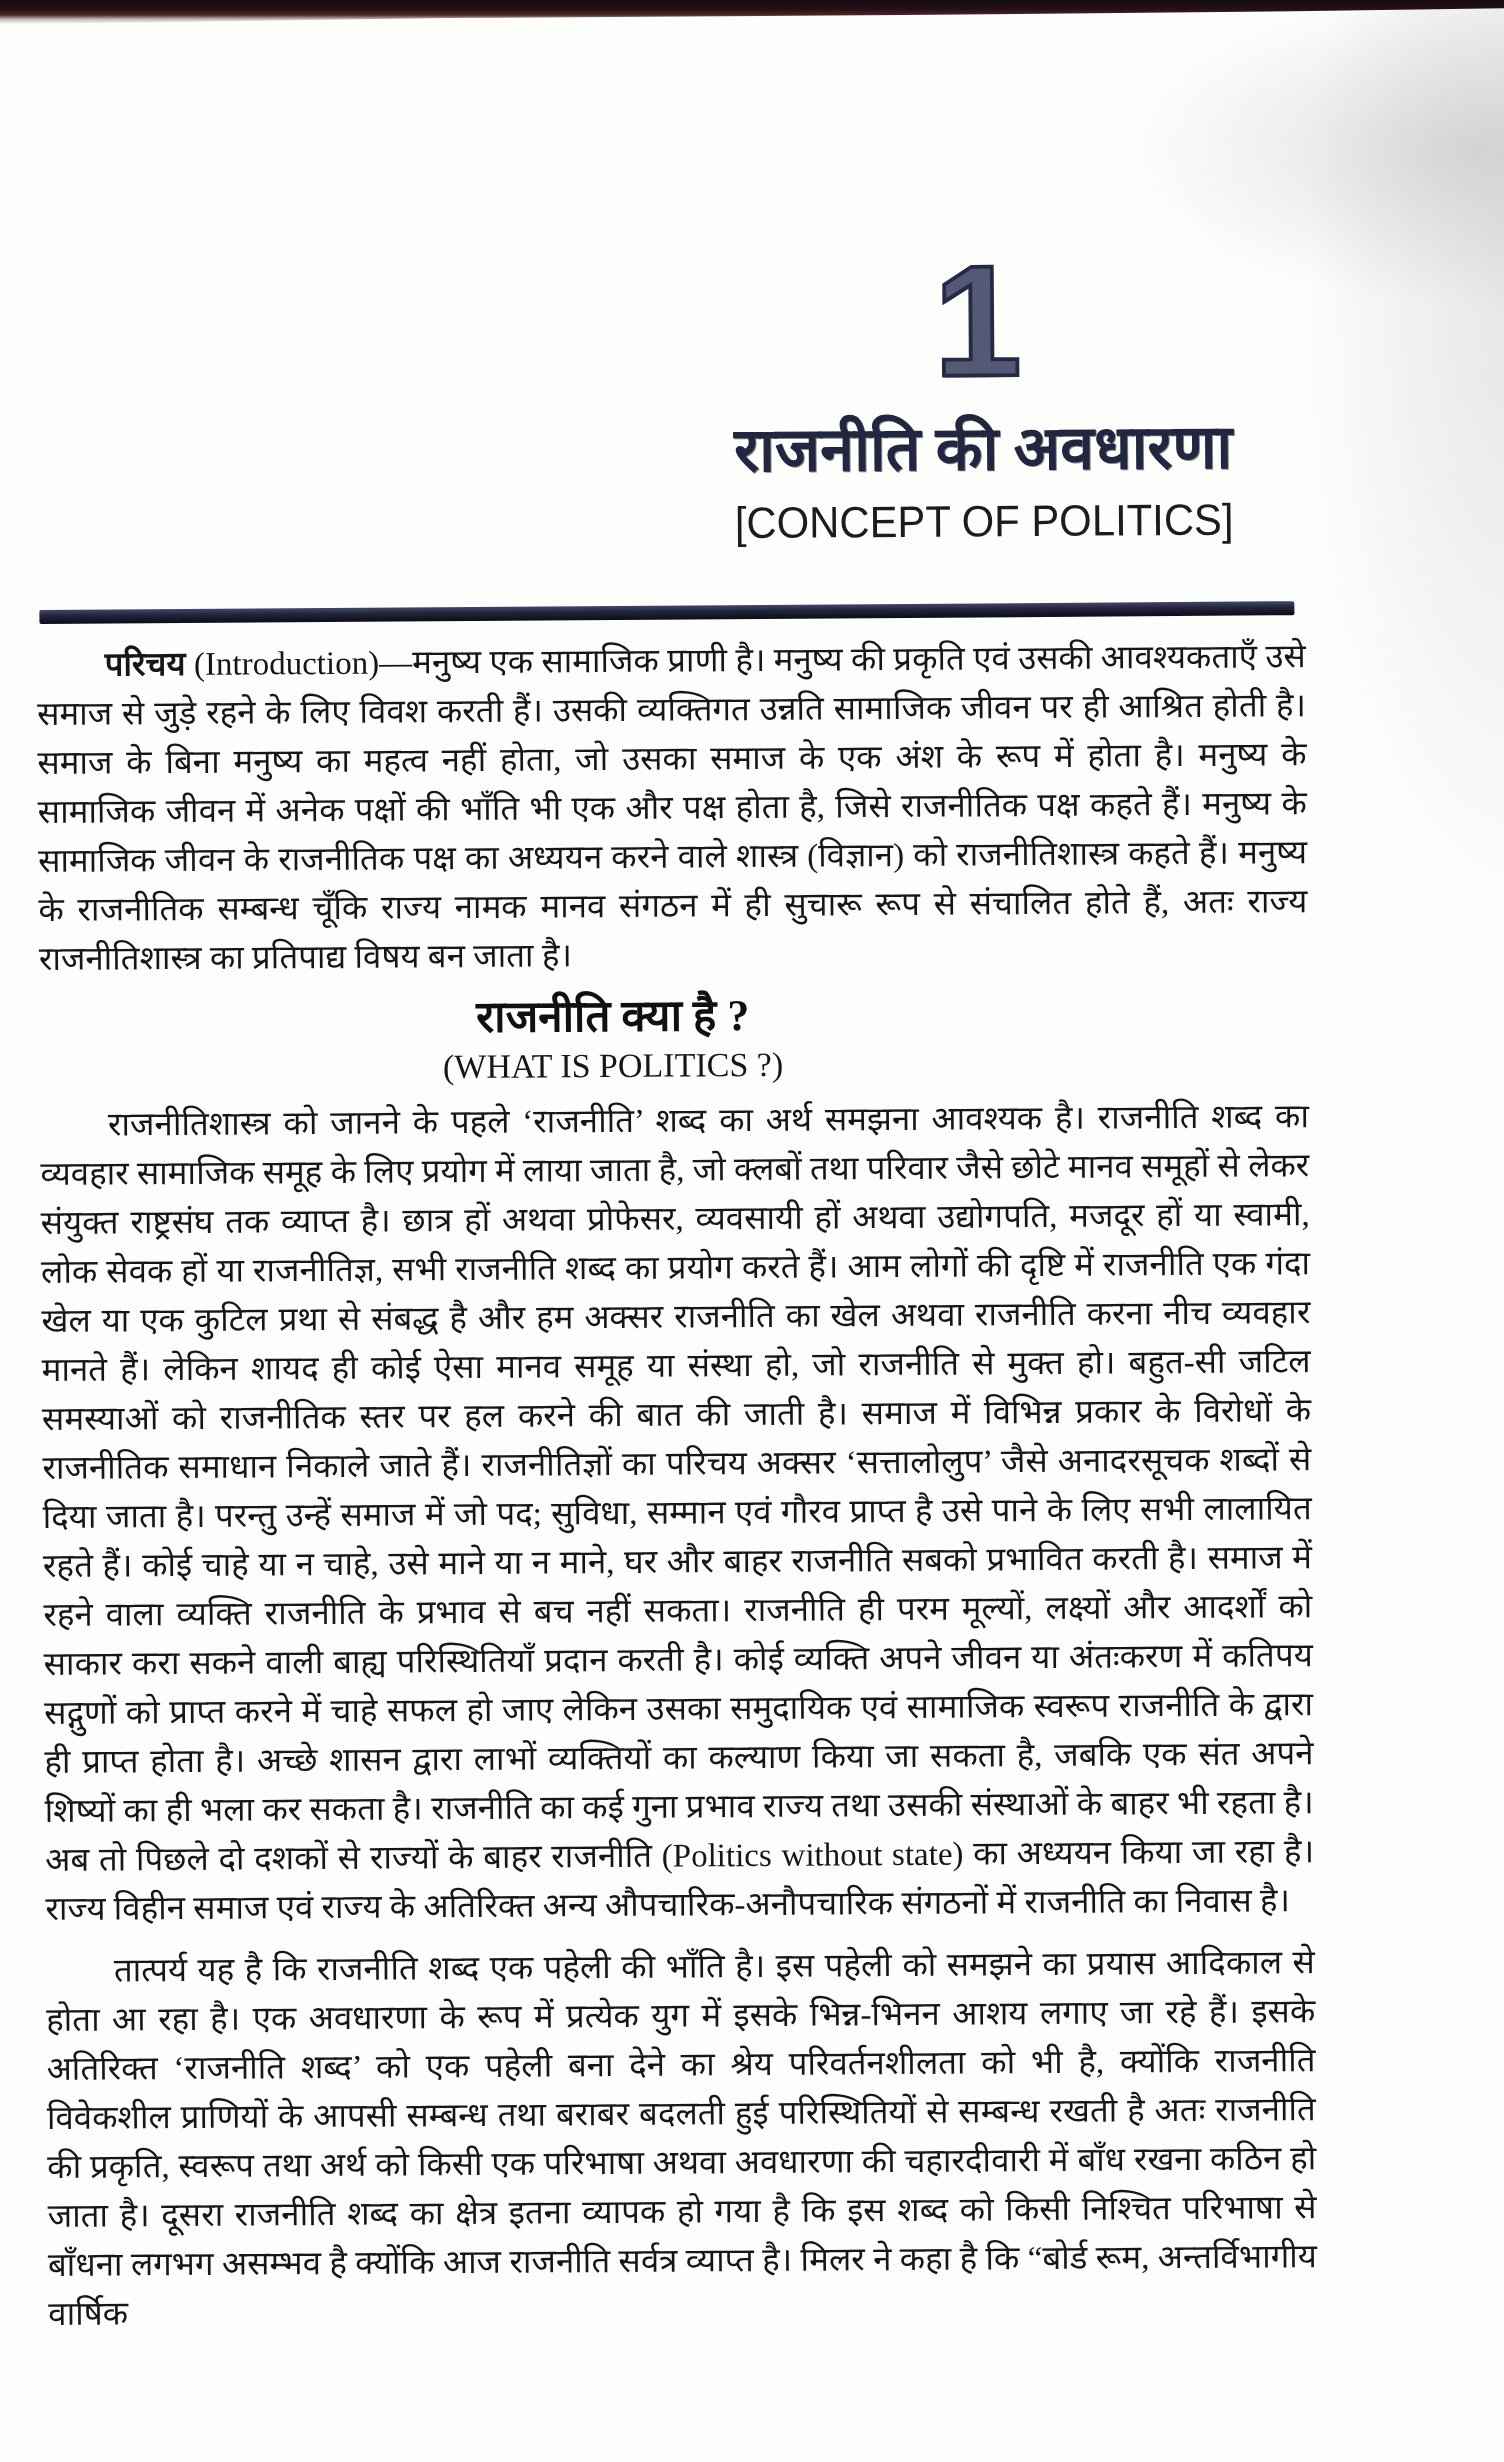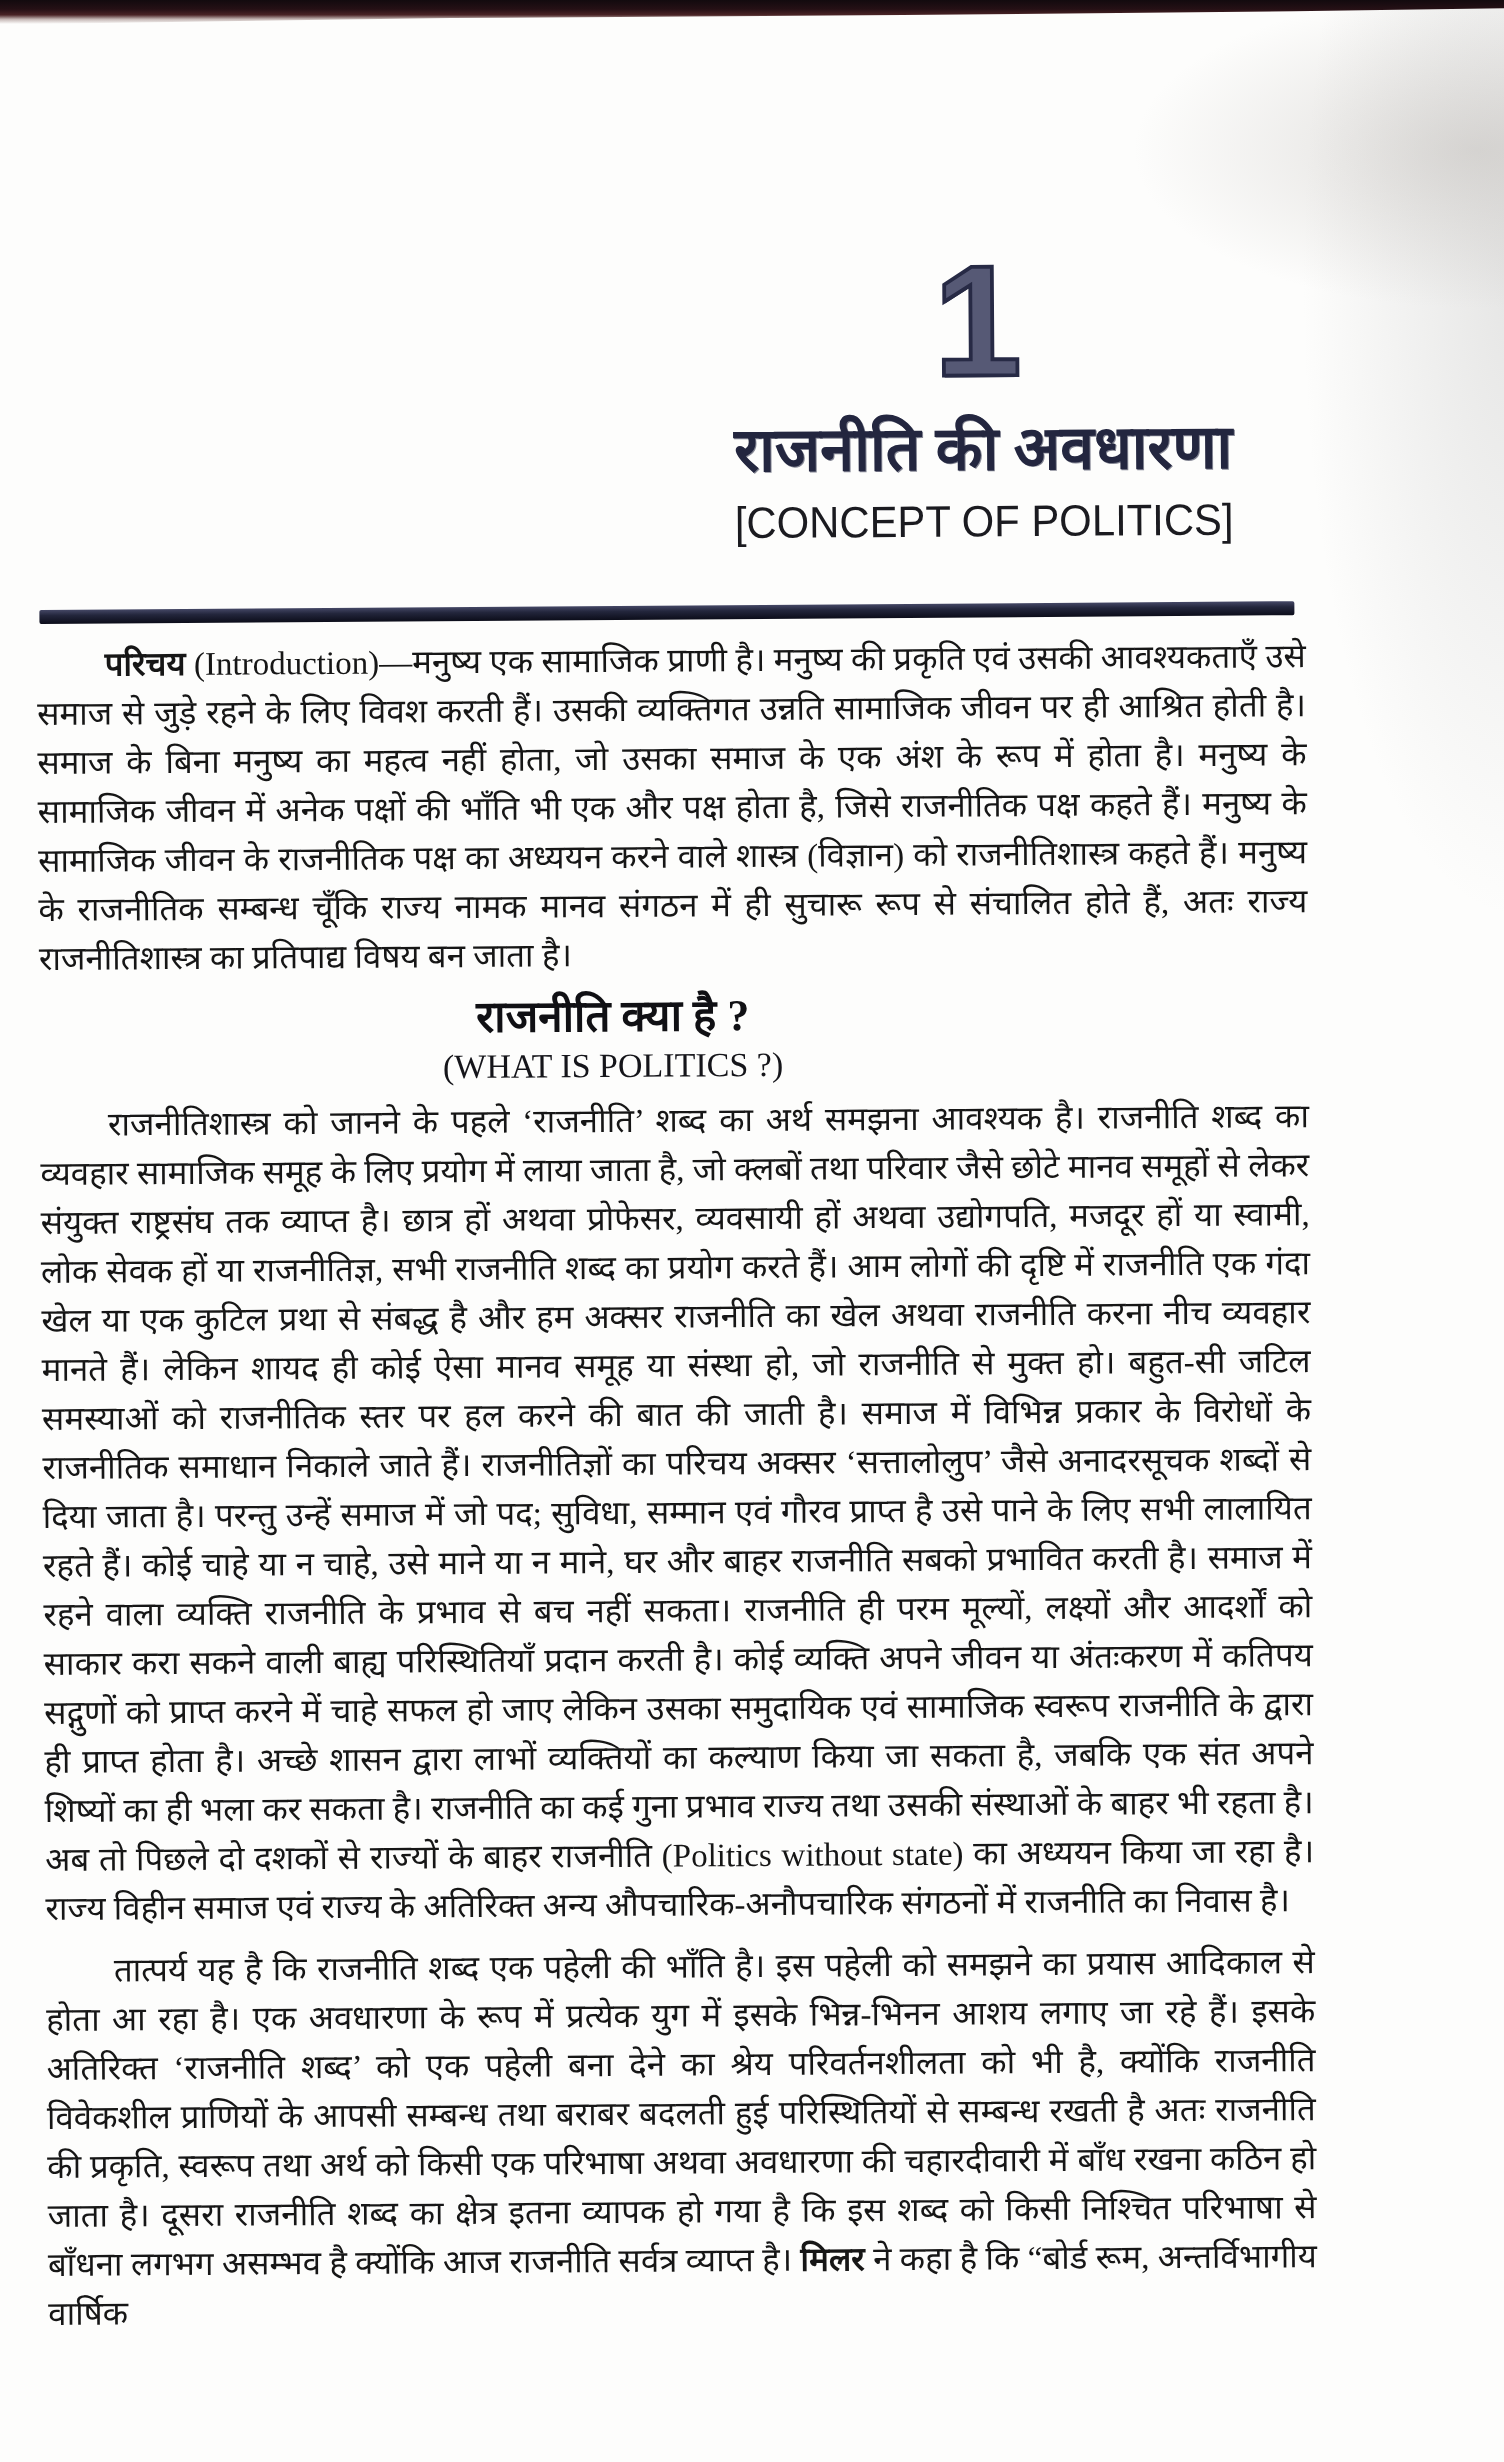--- a/index.html
+++ b/index.html
@@ -92,21 +92,21 @@
     font-size: 33px;
     line-height: 49px;
     text-align: justify;
   }
   .text-column p { margin: 0; }
   .para1, .para3 { text-indent: 68px; }
   .para2 { text-indent: 68px; }
   .para3 { margin-top: 13px !important; }
   .lead-hi { font-weight: 700; margin-top: 42px; }
   .lead-en { font-family: "Liberation Serif", "DejaVu Serif", serif; }
-  .bold { font-weight: 700; margin-top: 6px; }
+  .bold { font-weight: 400; margin-top: 6px; }
   .section-hi {
     margin: 9.4px 122px 0 0;
     font-size: 44px;
     line-height: 55px;
     font-weight: 700;
     color: #101014;
     text-align: center;
     text-indent: 0;
   }
   .section-en {

